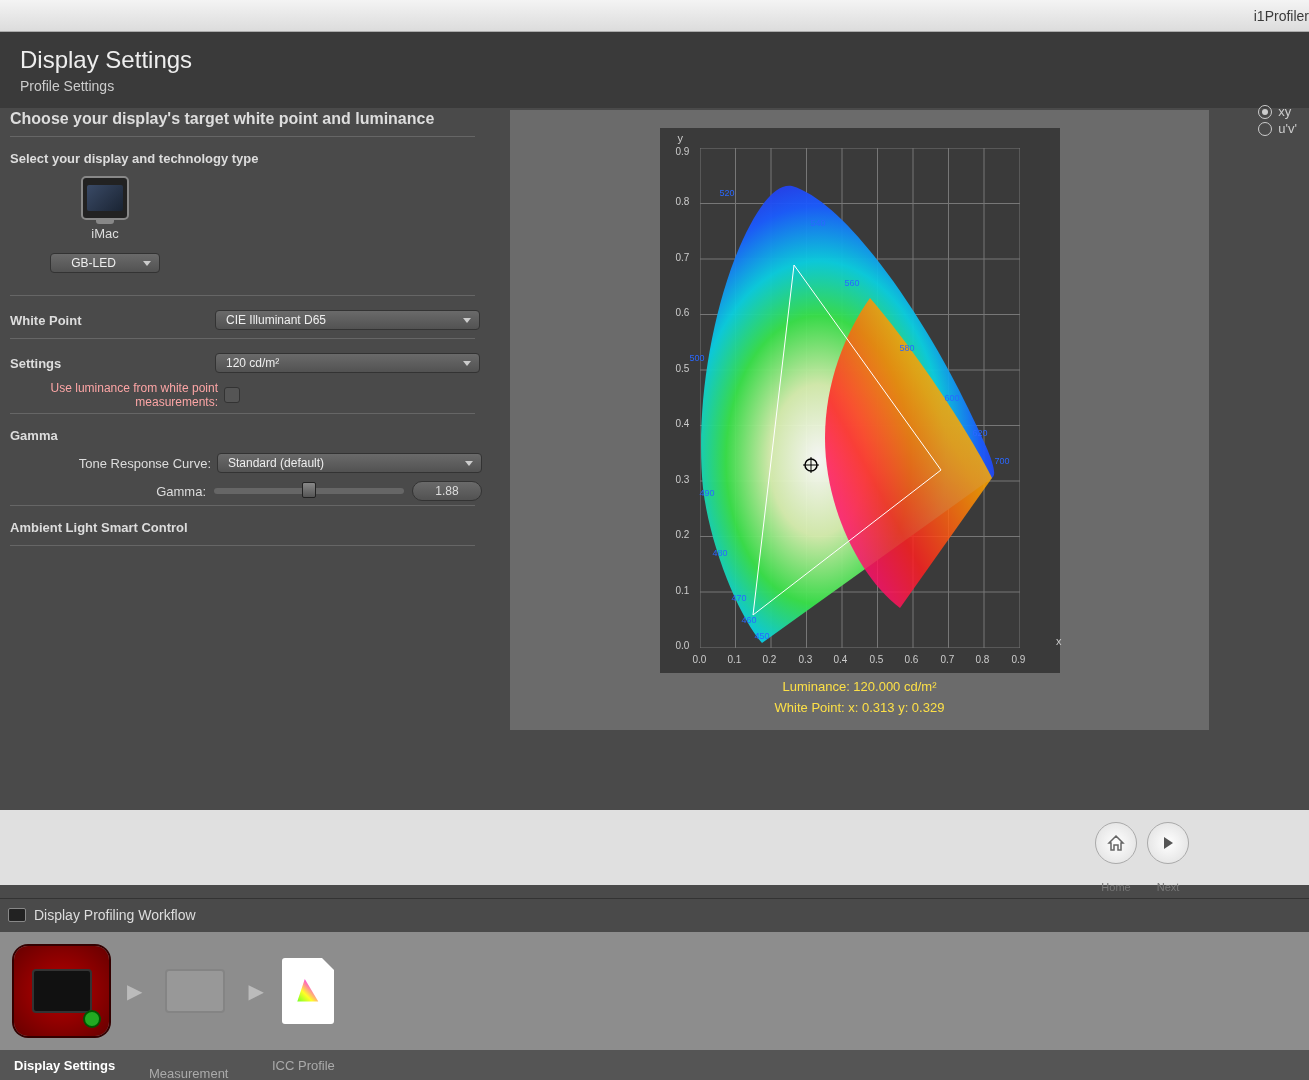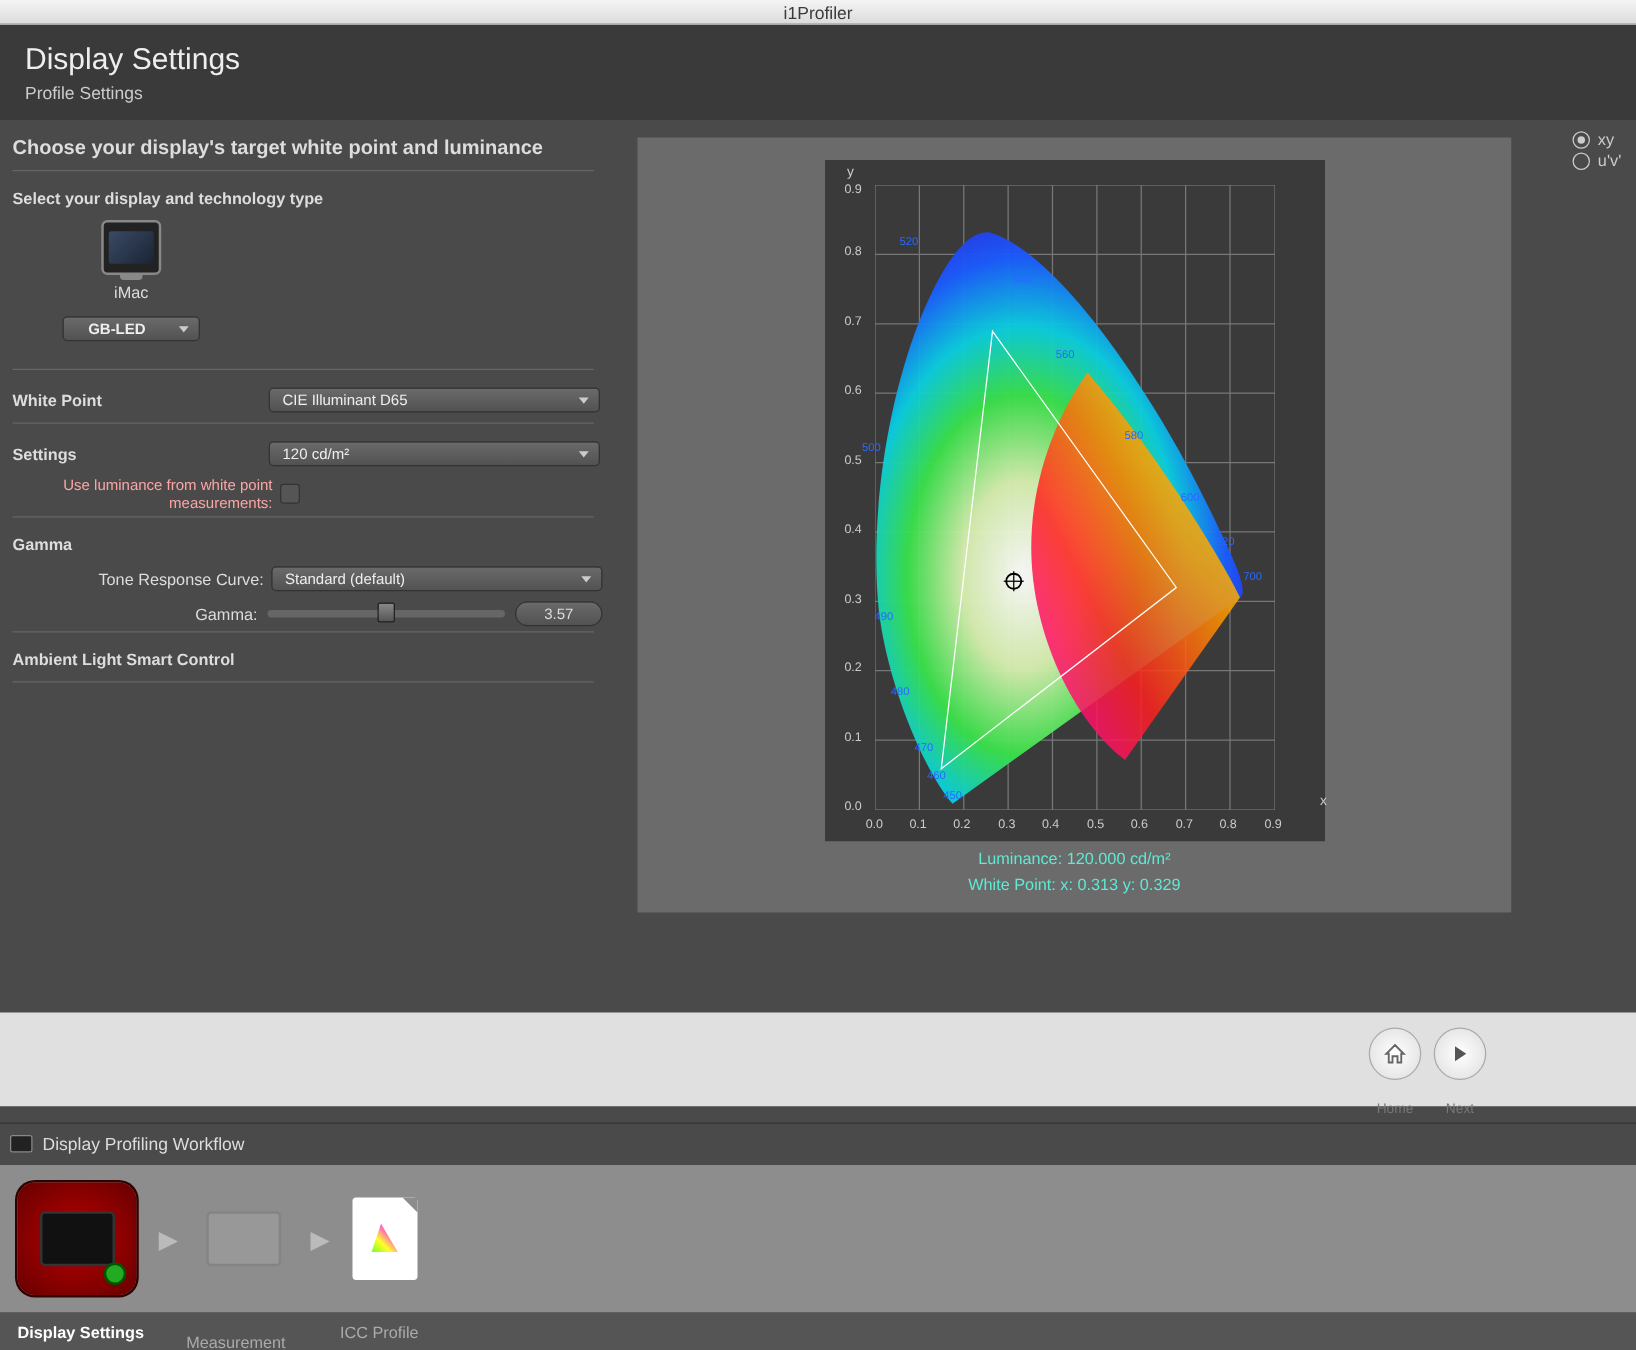--- a/index.html
+++ b/index.html
@@ -1,52 +1,52 @@
 <!DOCTYPE html>
 <html><head>
   <meta charset="utf-8">
   <style>
     * { margin:0; padding:0; box-sizing:border-box; font-family:-apple-system,BlinkMacSystemFont,"Segoe UI",Helvetica,Arial,sans-serif; }
     body { width:1309px; height:1080px; background:#4a4a4a; color:#ddd; overflow:hidden; position:relative; }
-    .titlebar { height:20px; background:linear-gradient(#f4f4f4,#dcdcdc); color:#3a3a3a; font-size:14px; display:flex; align-items:center; justify-content:center; border-bottom:1px solid #aaa; }
+    .titlebar { height:32px; background:linear-gradient(#f4f4f4,#dcdcdc); color:#3a3a3a; font-size:14px; display:flex; align-items:center; justify-content:flex-end; border-bottom:1px solid #aaa; }
     .header { background:#3a3a3a; padding:14px 20px 14px 20px; }
     .header h1 { font-size:24px; font-weight:500; color:#eee; margin-bottom:4px; }
     .header .sub { font-size:14px; color:#ccc; }
     .content { display:flex; padding:18px 0 0 10px; position:absolute; top:92px; bottom:280px; left:0; right:0; }
     .left { width:500px; color:#ddd; padding-right:20px; }
     .left h2 { font-size:16px; font-weight:600; margin-bottom:8px; padding-left:0; }
     .rule { border:none; border-bottom:1px solid #666; margin:4px 0 14px 0; width:465px; }
     .sect-label { font-size:13px; font-weight:600; margin-bottom:10px; display:block; }
     .monitor-block { text-align:center; width:130px; margin:8px 0 12px 30px; }
     .monitor-icon { width:48px; height:44px; background:#222; border:2px solid #888; border-radius:5px; margin:0 auto 6px; position:relative; display:flex; align-items:center; justify-content:center; }
     .monitor-icon .screen { width:36px; height:26px; background:linear-gradient(135deg,#3a4a66,#1a2433); border-radius:2px; }
     .monitor-icon::after { content:""; position:absolute; bottom:-6px; left:50%; transform:translateX(-50%); width:18px; height:4px; background:#888; border-radius:0 0 3px 3px; }
     .monitor-label { font-size:13px; color:#ddd; }
     .dropdown { background:linear-gradient(#6a6a6a,#525252); border:1px solid #333; border-radius:4px; color:#eee; font-size:12px; padding:2px 24px 2px 10px; height:20px; position:relative; display:inline-flex; align-items:center; cursor:pointer; }
     .dropdown::after { content:""; position:absolute; right:8px; top:50%; transform:translateY(-40%); border-left:4px solid transparent; border-right:4px solid transparent; border-top:5px solid #ccc; }
     .tech-dd { width:110px; margin-left:40px; margin-bottom:18px; justify-content:center; padding-left:0; padding-right:0; }
-    .tech-dd span{ margin-right:23px;font-weight:bold;}
+    .tech-dd span{ margin-right:23px;}
     .row { display:flex; align-items:center; margin:8px 0; }
     .row .lbl { width:205px; font-size:13px; font-weight:600; }
     .row .dd-wide { width:265px; }
     .sub-row { display:flex; align-items:center; justify-content:flex-end; width:470px; gap:6px; }
     .sub-row .txt { font-size:12px; color:#fca5a5; text-align:right; max-width:180px; }
     .chk { width:16px; height:16px; background:#555; border:1px solid #333; border-radius:3px; display:inline-block; flex-shrink:0; }
     .slider-row { display:flex; align-items:center; gap:8px; justify-content:flex-end; width:472px; }
     .slider-row .txt { font-size:13px; }
     .slider { width:190px; height:6px; background:#666; border-radius:3px; position:relative; }
     .slider .knob { width:14px; height:16px; background:linear-gradient(#888,#555); border:1px solid #222; border-radius:2px; position:absolute; top:-6px; left:50%; transform:translateX(-50%); }
     .val-pill { width:70px; height:20px; background:linear-gradient(#6a6a6a,#525252); border:1px solid #333; border-radius:10px; font-size:12px; display:flex; align-items:center; justify-content:center; }
     .right { flex:1; display:flex; height:620px;}
     .chart-panel { background:#6b6b6b; margin-right:100px; flex:1; padding:18px; position:relative; }
     .chart-inner { background:#3a3a3a; position:relative; width:400px; height:545px; margin:0 auto; }
     .chart-canvas { position:absolute; left:40px; top:20px; width:320px; height:500px; }
     .axis-label { position:absolute; color:#ccc; font-size:11px; }
     .tick { position:absolute; color:#ccc; font-size:10px; }
-    .chart-sub { text-align:center; color:#5eead4; font-size:13px; margin-top:6px; }
+    .chart-sub { text-align:center; color:#fde047; font-size:13px; margin-top:6px; }
     .coord-toggles { position:absolute; right:12px; top:12px; color:#ccc; font-size:13px; }
     .coord-row { display:flex; align-items:center; gap:6px; margin-bottom:2px; cursor:pointer; }
     .radio { width:14px; height:14px; border:1.5px solid #ccc; border-radius:50%; display:inline-flex; align-items:center; justify-content:center; }
     .radio.on::after { content:""; width:6px; height:6px; background:#ccc; border-radius:50%; }
     .lower-strip { position:absolute; bottom:195px; left:0; right:0; height:75px; background:#e0e0e0; }
     .nav-btns { position:absolute; right:120px; top:12px; display:flex; gap:10px; }
     .circ-btn { width:42px; height:42px; border-radius:50%; background:radial-gradient(#fff,#ddd); border:1px solid #aaa; display:flex; align-items:center; justify-content:center; font-size:18px; color:#555; cursor:pointer; }
     .circ-lbl { text-align:center; font-size:11px; color:#777; margin-top:17px; }
     .nav-col { display:flex; flex-direction:column; align-items:center; }
     .workflow-bar { position:absolute; bottom:150px; left:0; right:0; height:32px; background:#4a4a4a; color:#ddd; font-size:14px; display:flex; align-items:center; padding-left:8px; gap:8px;  border-top:1px solid #333; }
@@ -126,21 +126,21 @@
       <div class="dropdown dd-wide">
         <span>Standard (default)</span>
       </div>
     </div>
     <div class="slider-row">
       <span class="txt">Gamma:</span>
       <div class="slider">
           <div class="knob"></div>
         </div>
       <div class="val-pill">
-          <span>3.57</span>
+          <span>1.88</span>
         </div>
     </div>
     <hr class="rule">
 
     <span class="sect-label">Ambient Light Smart Control</span>
     <hr class="rule">
   </div>
 
   <div class="right">
     <div class="chart-panel">

